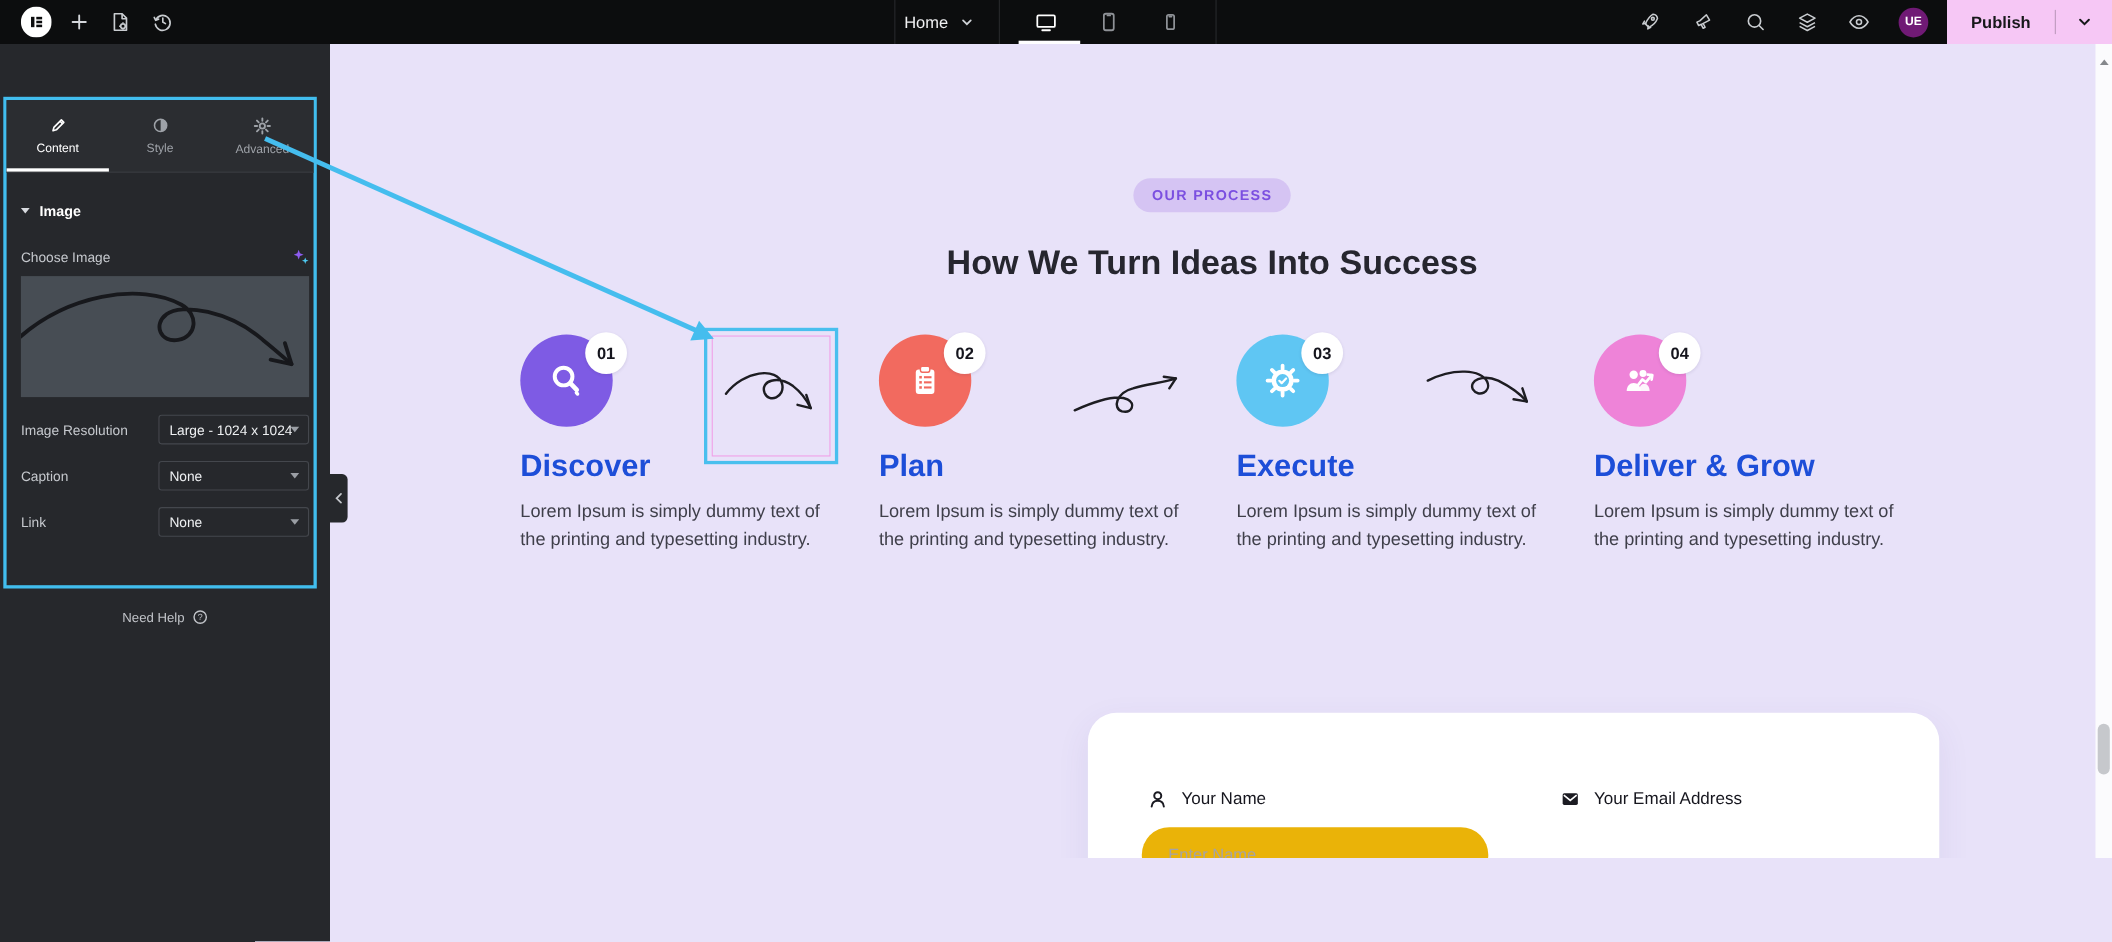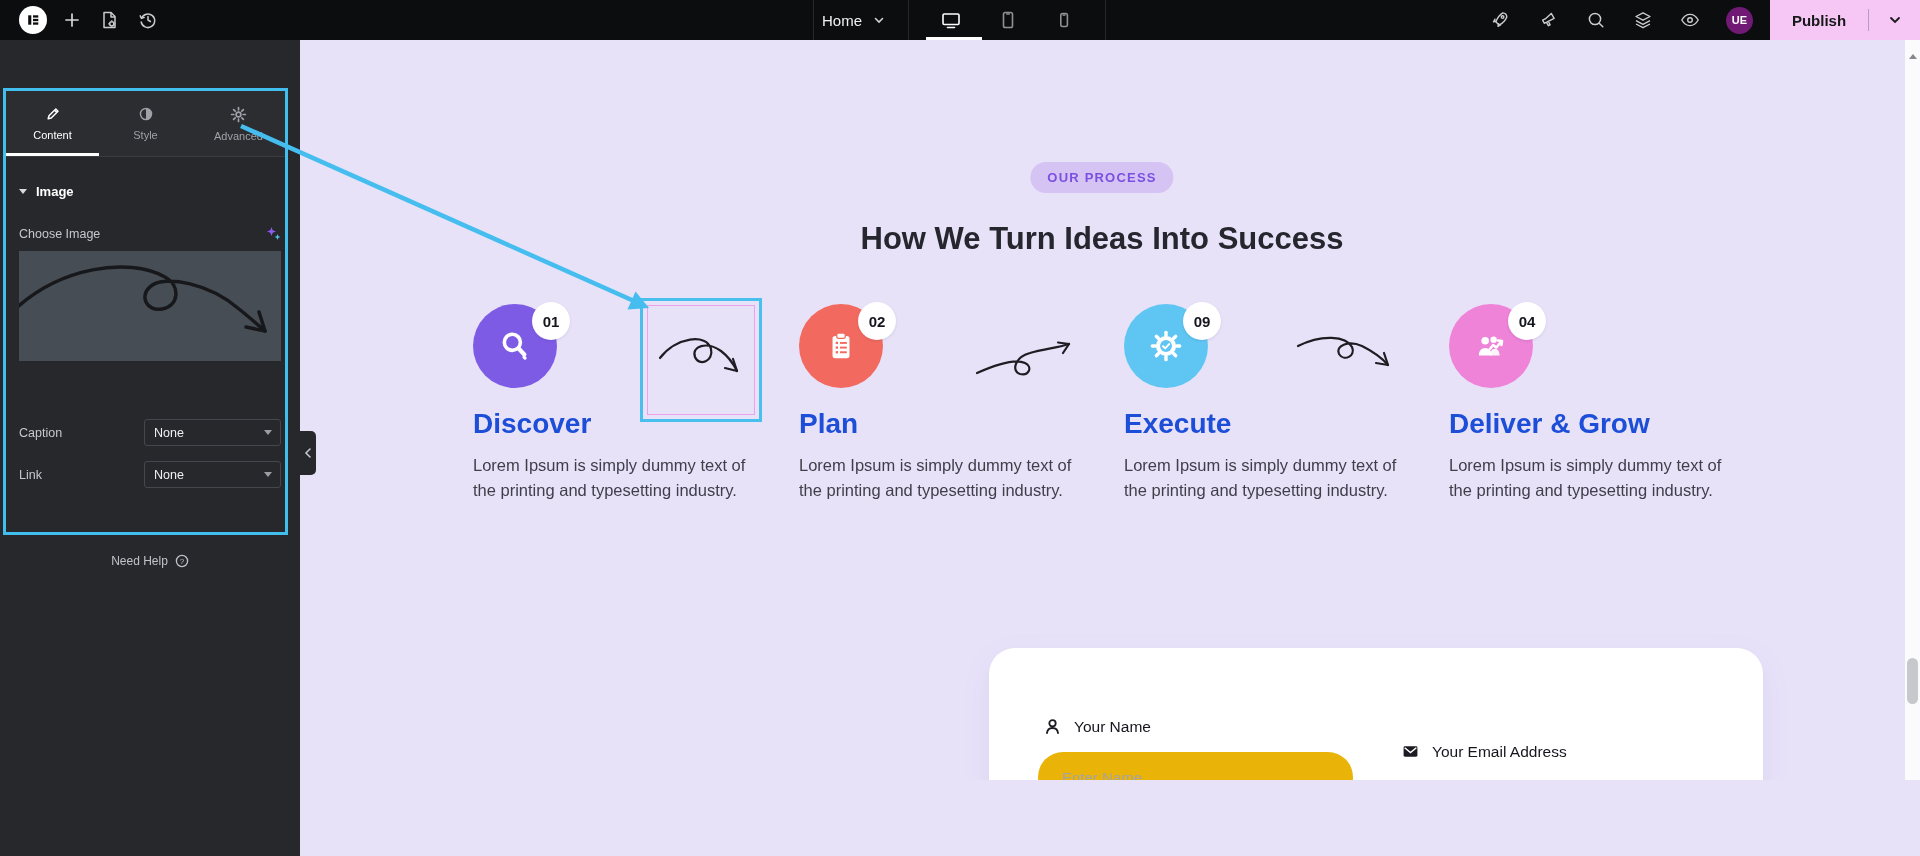--- a/index.html
+++ b/index.html
@@ -225,20 +225,27 @@
         </svg>
     </div>
 
     <div id="thumb">
       <svg width="262" height="110" viewBox="0 0 262 110" fill="none" stroke="#17181c" stroke-width="3.5" stroke-linecap="round">
         <path d="M-8 62 C40 15 110 6 146 26 C162 35 160 55 143 58 C127 61 120 44 132 35 C146 24 190 32 220 58 C230 66 238 73 246 80"></path>
         <path d="M246 80 L227 76 M246 80 L240 61"></path>
       </svg>
     </div>
 
+    <div class="ctl-row" style="top:337px;">
+      <span class="ctl-label">Image Resolution</span>
+      <div class="select">
+        <span>Large - 1024 x 1024</span>
+        <span class="caret-down"></span>
+      </div>
+    </div>
     <div class="ctl-row" style="top:379px;">
       <span class="ctl-label">Caption</span>
       <div class="select">
         <span>None</span>
         <span class="caret-down"></span>
       </div>
     </div>
     <div class="ctl-row" style="top:421px;">
       <span class="ctl-label">Link</span>
       <div class="select">
@@ -310,21 +317,21 @@
                 <rect x="15.4" y="2.5" width="3.2" height="6" rx="1.5" transform="rotate(45 17 17)"></rect>
                 <rect x="15.4" y="25.5" width="3.2" height="6" rx="1.5" transform="rotate(45 17 17)"></rect>
                 <rect x="2.5" y="15.4" width="6" height="3.2" rx="1.5" transform="rotate(45 17 17)"></rect>
                 <rect x="25.5" y="15.4" width="6" height="3.2" rx="1.5" transform="rotate(45 17 17)"></rect>
               </g>
             </g>
             <circle cx="17" cy="17" r="5.6" fill="#5fc6f3"></circle>
             <path d="M14.2 17.2l2 2 3.8-4" fill="none" stroke="#fff" stroke-width="1.9" stroke-linecap="round" stroke-linejoin="round"></path>
           </svg>
       </div>
-      <div class="step-num">09</div>
+      <div class="step-num">03</div>
       <h3 class="step-title">Execute</h3>
       <p class="step-desc">Lorem Ipsum is simply dummy text of the printing and typesetting industry.</p>
     </div>
 
     <div class="step" style="left:1149px;">
       <div class="step-circle" style="background:#ee83d8;">
         <svg width="36" height="36" viewBox="0 0 34 34">
             <circle cx="11.5" cy="12" r="3.6" fill="#fff"></circle>
             <path d="M5.5 26c0-4.4 2.6-7 6-7s6 2.6 6 7z" fill="#fff"></path>
             <circle cx="19.5" cy="11" r="3" fill="#fff"></circle>
@@ -360,21 +367,21 @@
     <div id="form-card">
       <div class="f-label" style="left:55px;">
         <svg width="17" height="17" viewBox="0 0 16 16" fill="none" stroke="#1b1b22" stroke-width="1.7" stroke-linecap="round">
             <circle cx="8" cy="5" r="3"></circle>
             <path d="M2.8 14.3c.3-3.1 2.4-4.9 5.2-4.9s4.9 1.8 5.2 4.9"></path>
           </svg>
         <span>Your Name</span>
       </div>
       <input class="f-input" style="left: 49px;" readonly="" placeholder="Enter Name">
 
-      <div class="f-label" style="left:413px;margin-top:25px;">
+      <div class="f-label" style="left:430px;">
         <svg width="17" height="17" viewBox="0 0 16 16">
             <rect x="1.5" y="3" width="13" height="10" rx="1.4" fill="#1b1b22"></rect>
             <path d="M2.5 4.5L8 9l5.5-4.5" fill="none" stroke="#fff" stroke-width="1.4"></path>
           </svg>
         <span>Your Email Address</span>
       </div>
 
       <svg class="frag" style="left:57px;" width="17" height="17" viewBox="0 0 16 16" fill="none" stroke="#1b1b22" stroke-width="1.7">
           <circle cx="8" cy="9" r="3.2"></circle>
         </svg>

